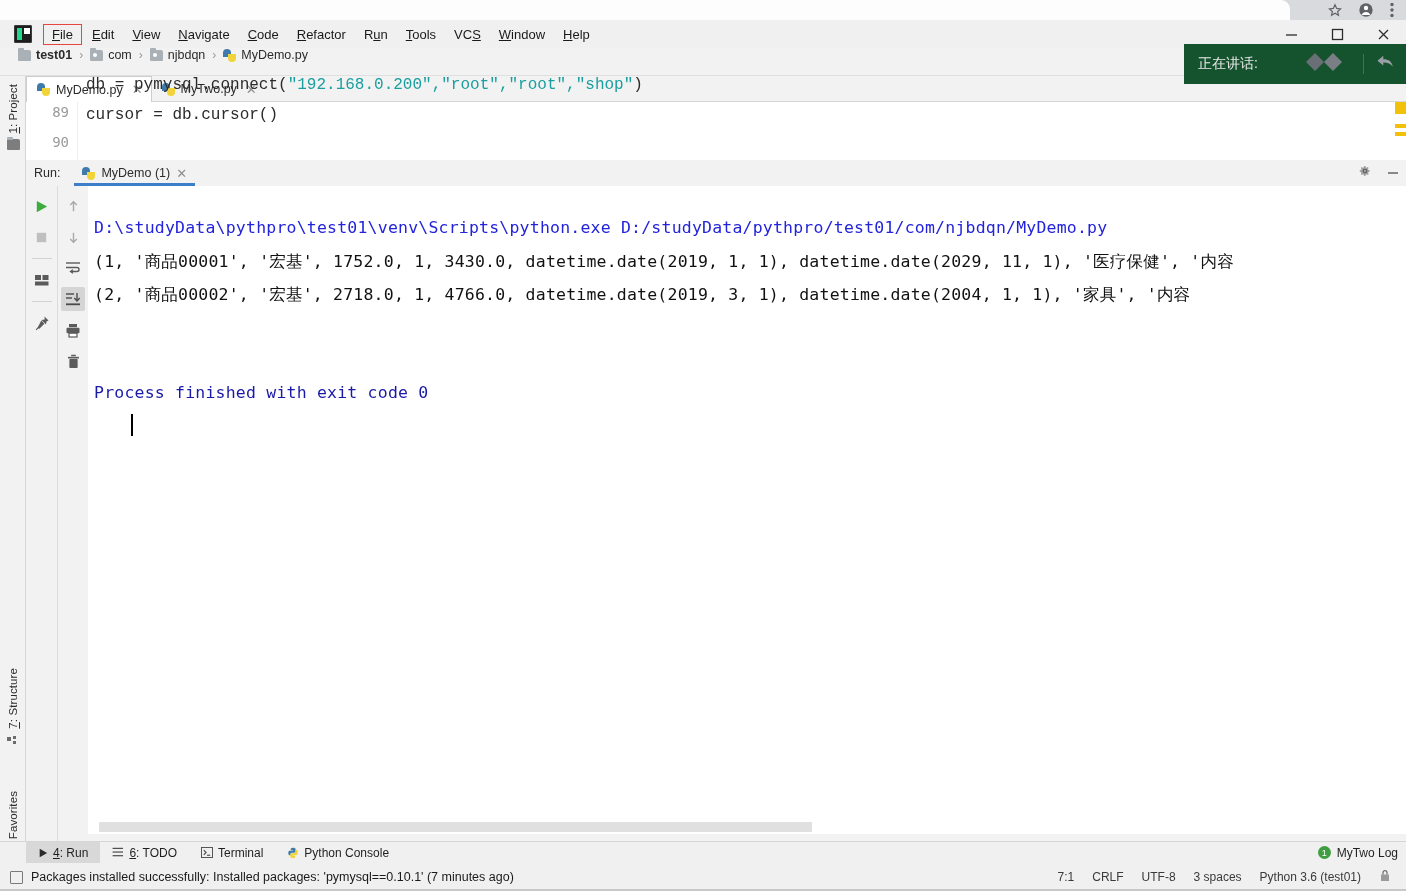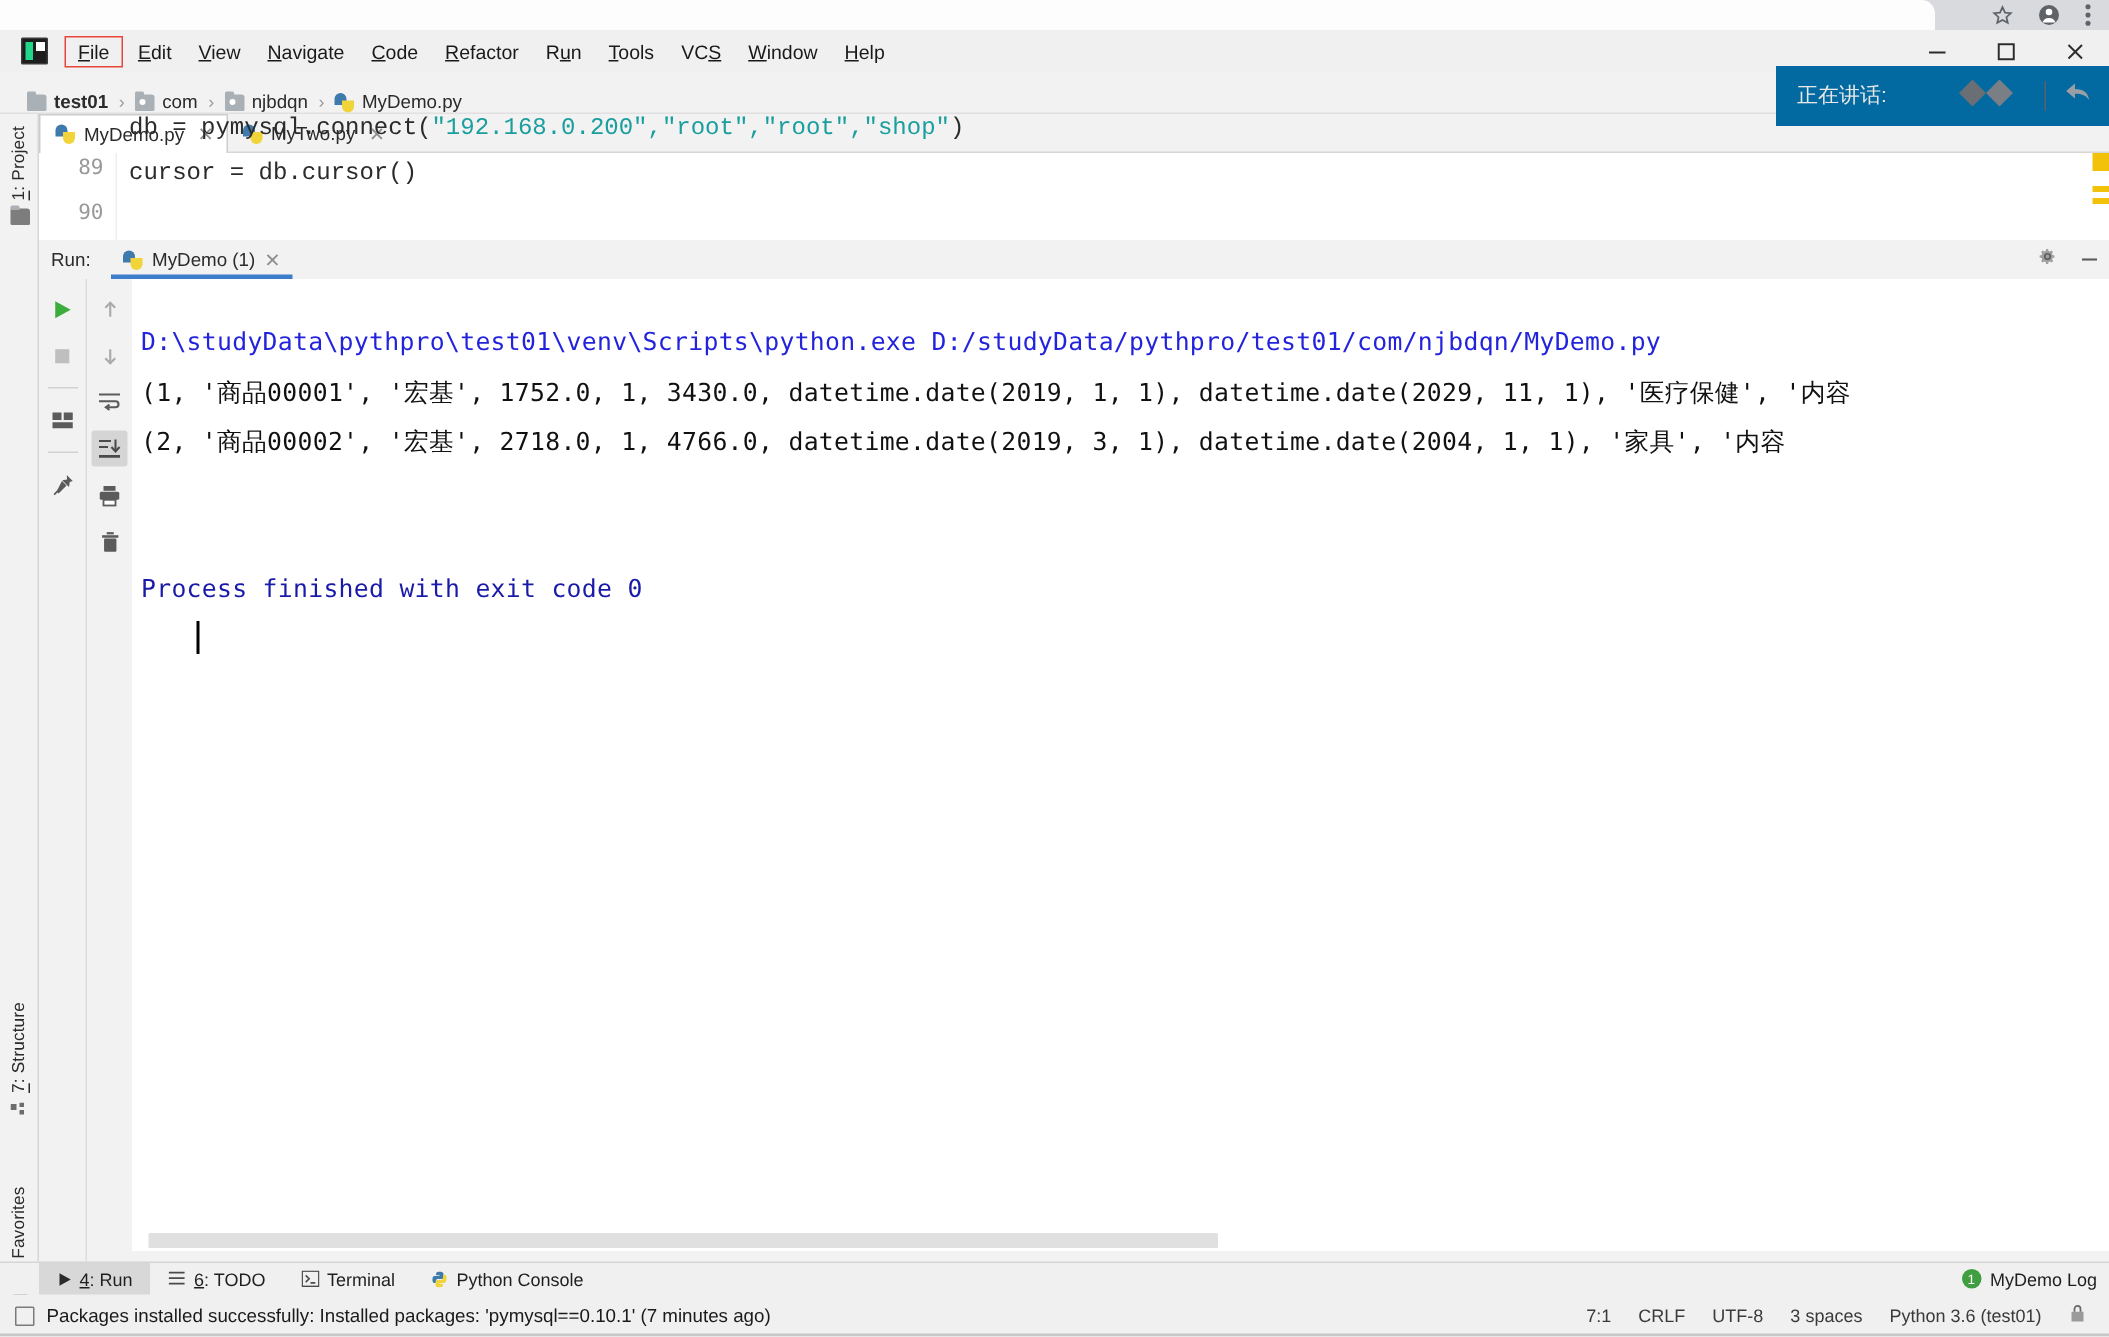--- a/index.html
+++ b/index.html
@@ -65,21 +65,21 @@
   }
   .win-btn {
     width: 46px; height: 28px; display: flex; align-items: center; justify-content: center;
     color: #2b2b2b;
   }
 
   
   .breadcrumb {
     position: absolute; left: 0; top: 48px; width: 1406px; height: 28px;
     background: #f2f2f2; border-bottom: 1px solid #e0e0e0;
-    display: flex; align-items: flex-end; padding-left: 18px; gap: 2px;
+    display: flex; align-items: flex-start; padding-left: 18px; gap: 2px;
   }
   .crumb { display: flex; align-items: center; gap: 5px; font-size: 12.5px; color: #2b2b2b; }
   .crumb.bold { font-weight: bold; }
   .crumb-sep { color: #9a9a9a; font-size: 12px; margin: 0 5px; }
   .ic-folder {
     width: 13px; height: 11px; background: #a9b0b6; border-radius: 1px 2px 1px 1px;
     position: relative; display: inline-block;
   }
   .ic-folder::before {
     content:""; position:absolute; left:0; top:-2px; width:6px; height:3px;
@@ -244,21 +244,21 @@
   }
   .status-right {
     position: absolute; right: 6px; display: flex; align-items: center; gap: 0;
     font-size: 12px; color: #3a3a3a;
   }
   .st-cell { padding: 0 9px; white-space: nowrap; }
 
   
   .overlay {
     position: absolute; left: 1184px; top: 44px; width: 222px; height: 40px;
-    background: #0369a1; display: flex; align-items: center;
+    background: #14532d; display: flex; align-items: center;
     z-index: 40;
   }
   .ov-text { color: #e8e8e8; font-size: 14px; margin-left: 14px; }
   .ov-icons { position: absolute; right: 10px; display: flex; align-items: center; gap: 12px; }
   .ov-sep { width: 1px; height: 20px; background: #5c6068; }
 
   .bottom-edge {
     position: absolute; left: 0; top: 889px; width: 1406px; height: 2px;
     background: #c8c8c8;
   }
@@ -553,21 +553,21 @@
     </div>
     <div class="bb-item">
       <svg width="12" height="12" viewBox="0 0 14 14">
         <path d="M7 1c-2.4 0-2.6 1-2.6 1v1.7H7v.6H3.2S1.5 4.1 1.5 7s1.5 2.7 1.5 2.7h1.2V8.2S4.1 6.6 5.8 6.6h2.8s1.5-.05 1.5-1.6V2.6S10.2 1 7 1z" fill="#3e7aab"></path>
         <path d="M7 13c2.4 0 2.6-1 2.6-1v-1.7H7v-.6h3.8s1.7-.8 1.7-3.7S11 3.3 11 3.3H9.8v1.5S9.9 7.4 8.2 7.4H5.4s-1.5.05-1.5 1.6v2.4S3.8 13 7 13z" fill="#f0d43a"></path>
       </svg>
       <span>Python Console</span>
     </div>
     <div class="bb-right">
       <span class="evt-badge">1</span>
-      <span>MyDemo Log</span>
+      <span>MyTwo Log</span>
     </div>
   </div>
 
   <div class="statusbar">
     <div class="status-msg">
       <span class="sq-icon"></span>
       <span>Packages installed successfully: Installed packages: 'pymysql==0.10.1' (7 minutes ago)</span>
     </div>
     <div class="status-right">
       <span class="st-cell">7:1</span>

